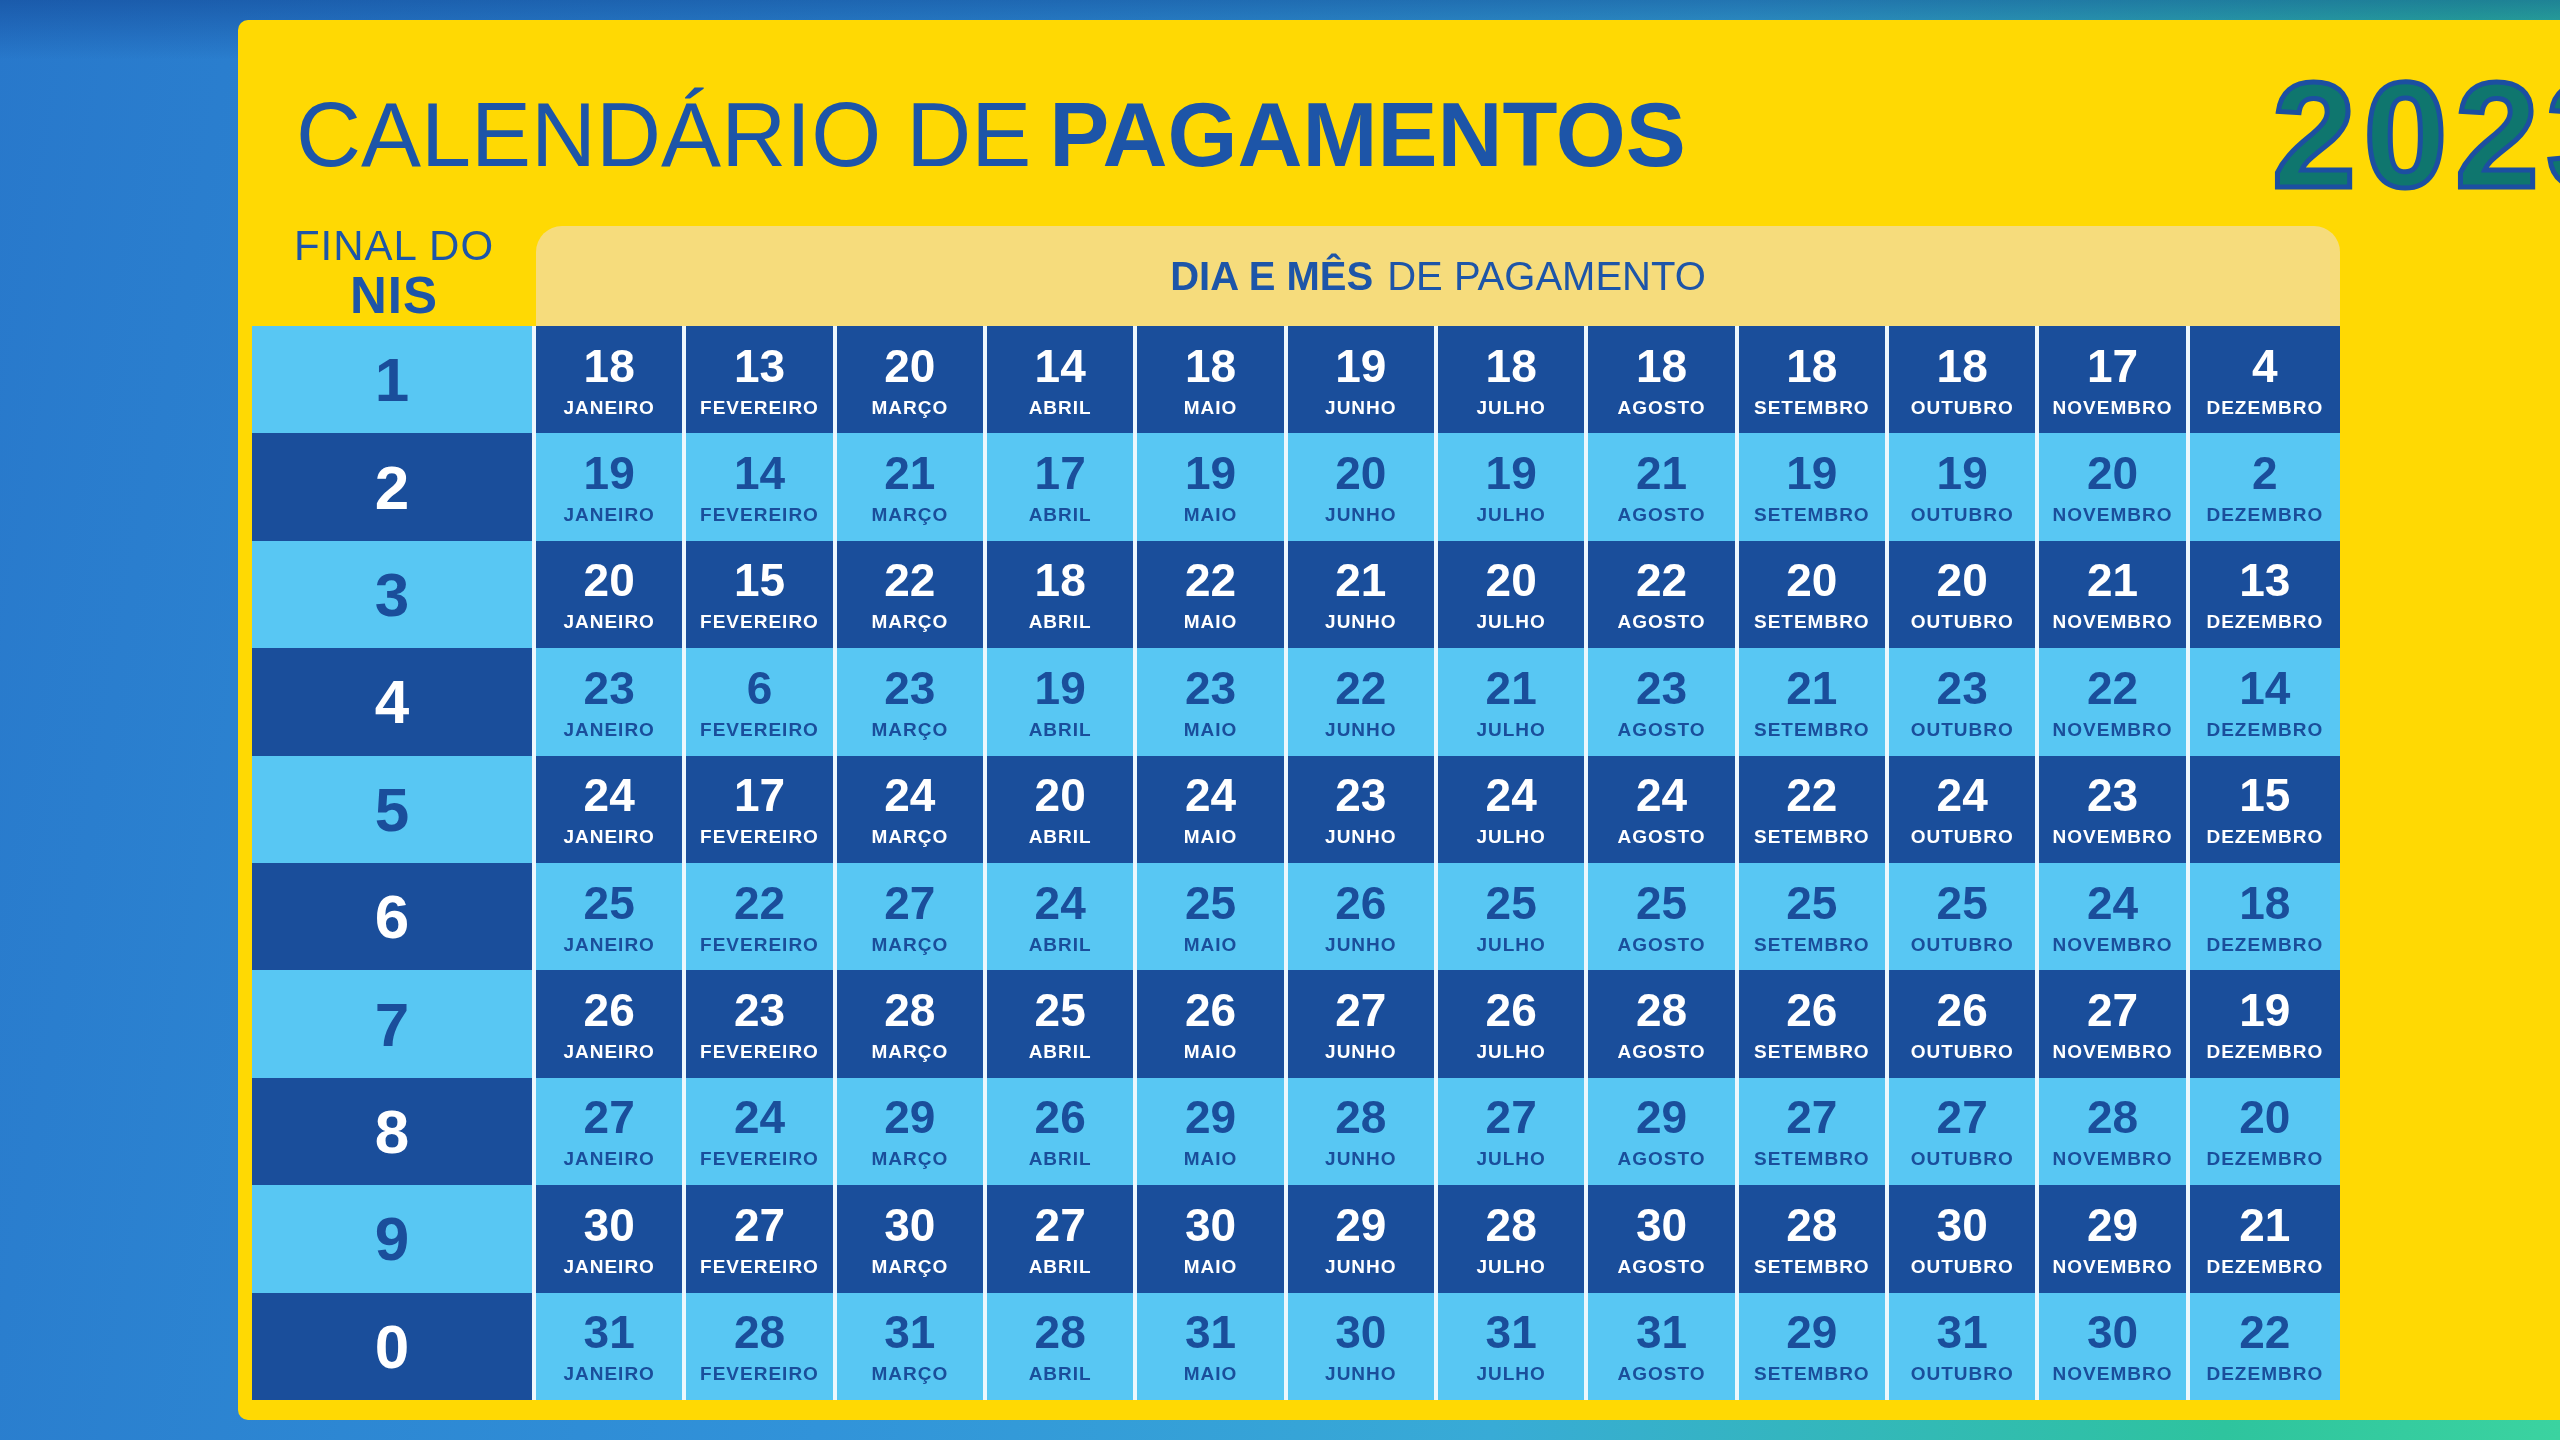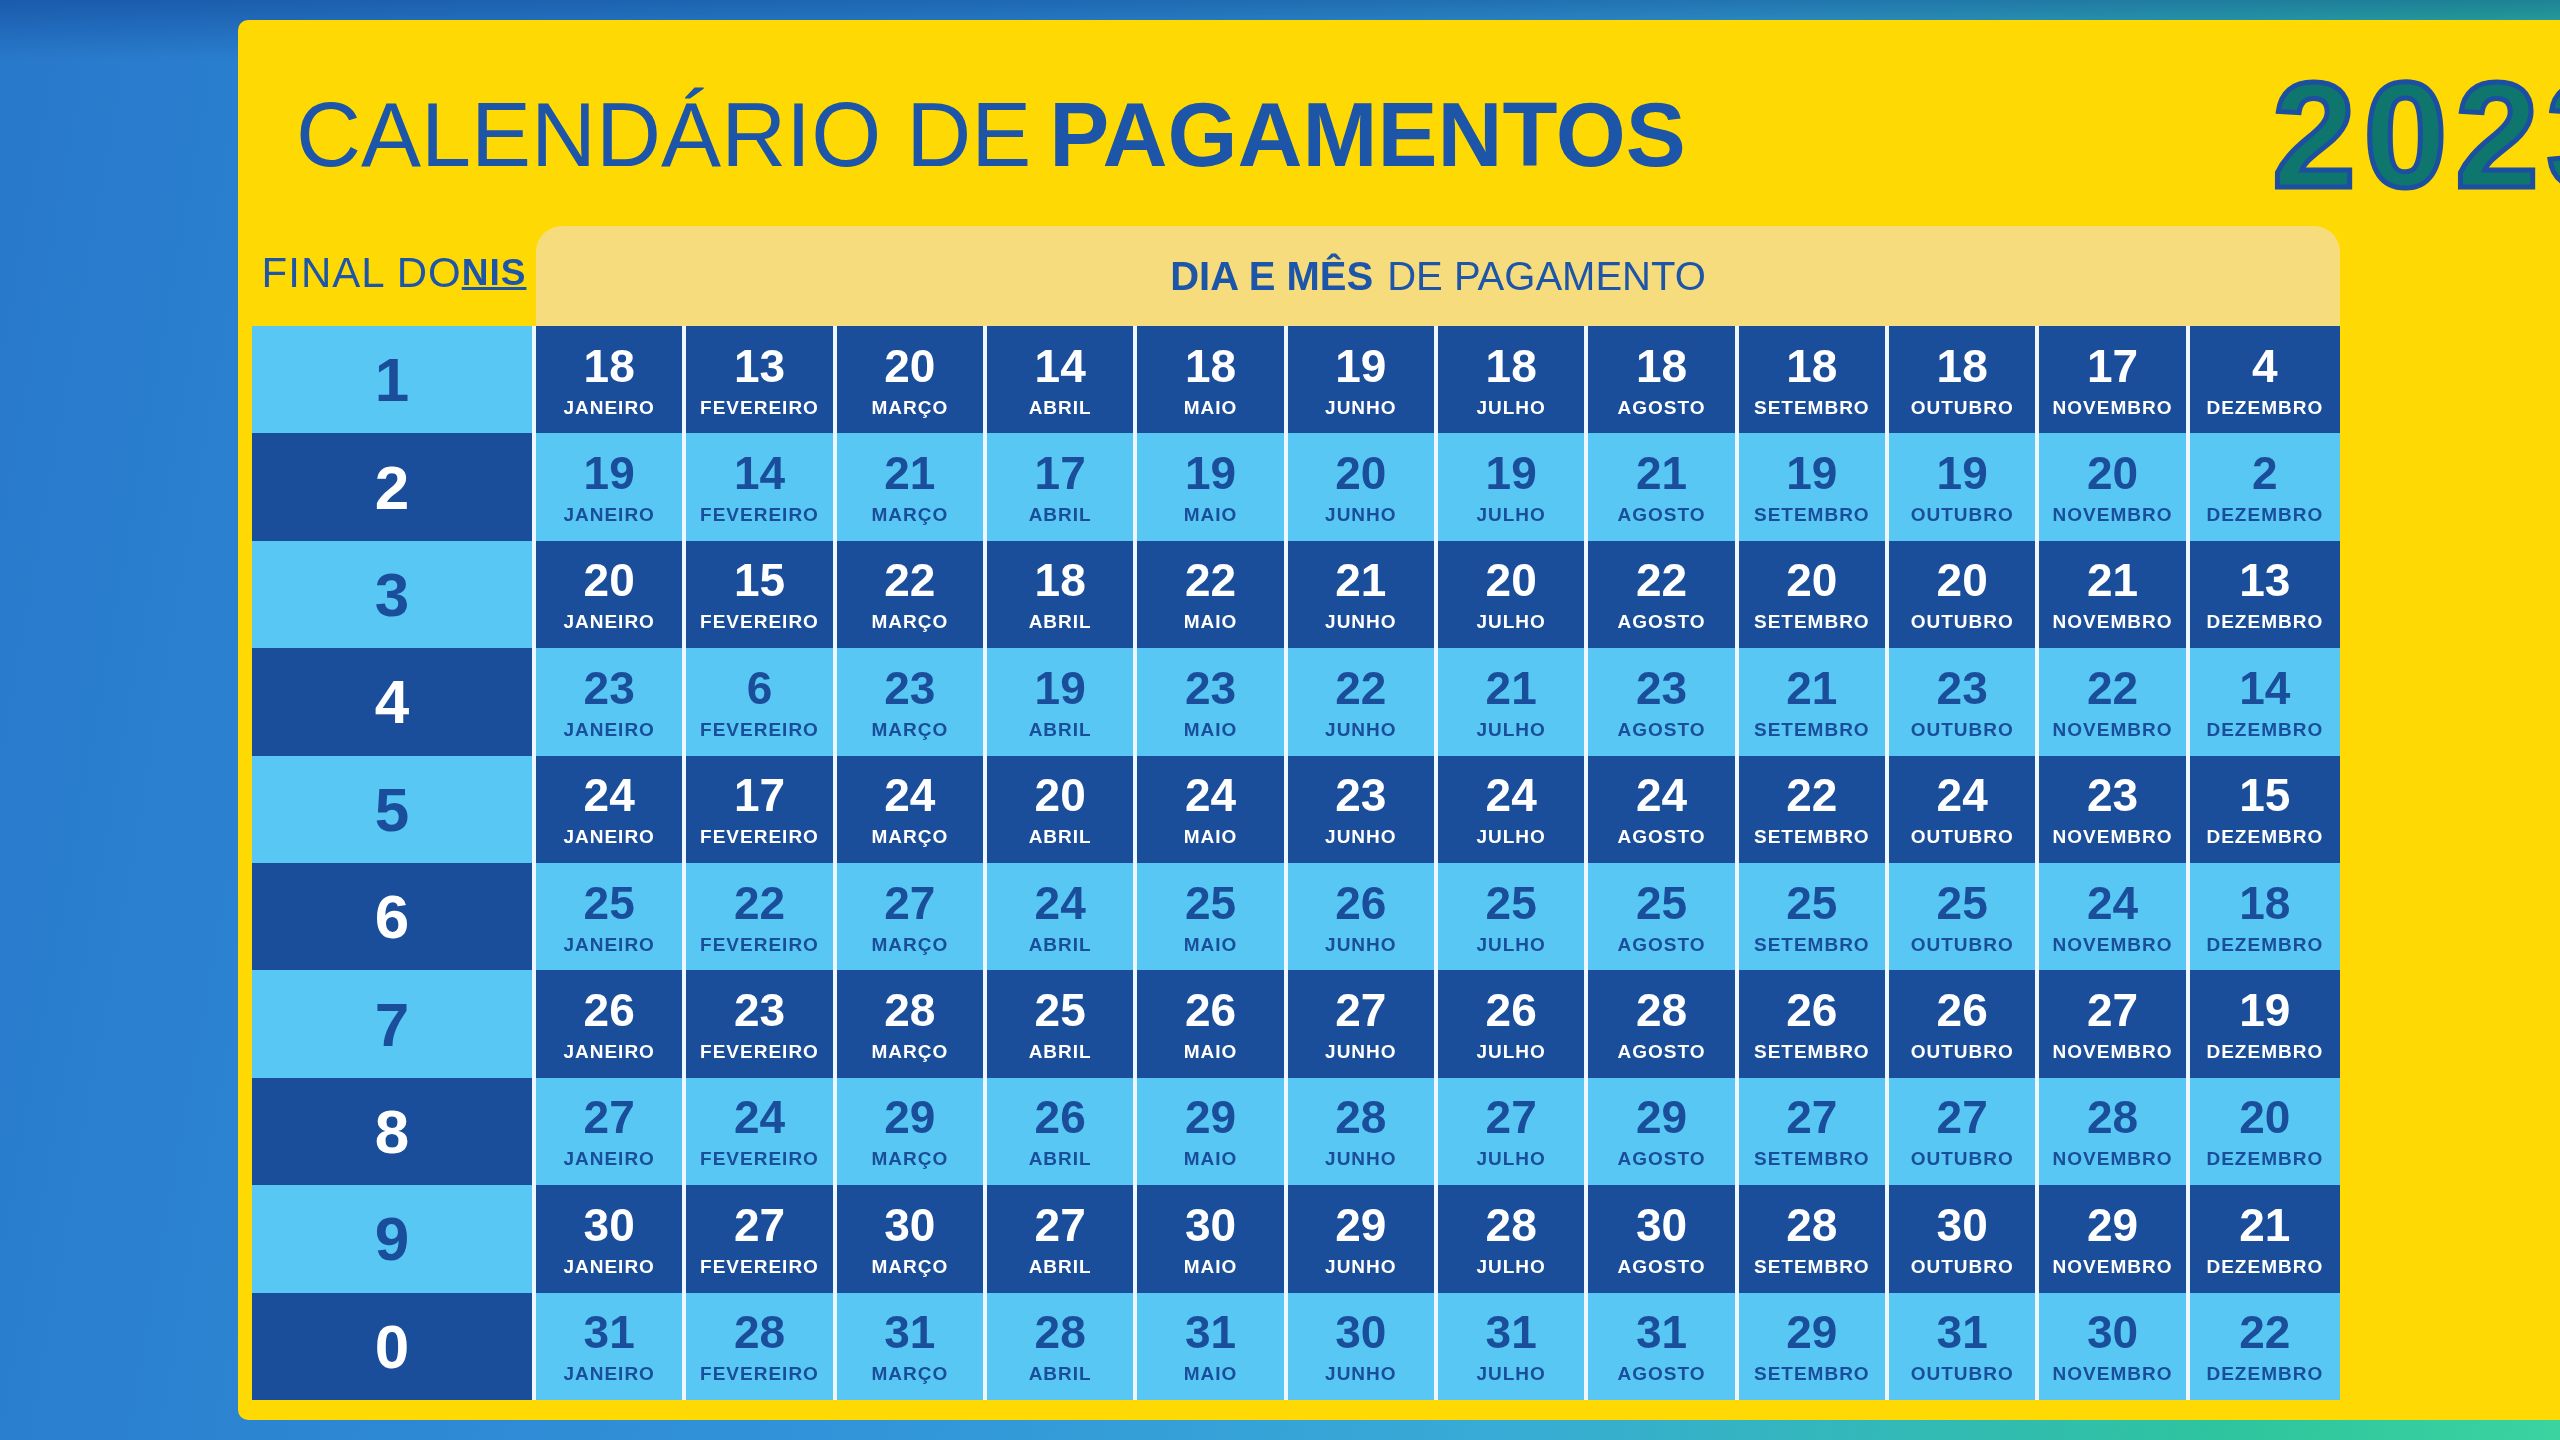--- a/index.html
+++ b/index.html
@@ -13,24 +13,24 @@
   
   .title-row{position:absolute;left:58px;right:30px;top:26px;height:178px;
     display:flex;align-items:center;justify-content:space-between;}
   .title{font-size:90px;color:#1D55A8;letter-spacing:0;white-space:nowrap;}
   .t-reg{font-weight:400;}
   .t-bold{font-weight:700;margin-left:18px;}
   .year{font-size:150px;font-weight:700;color:#0f766e;letter-spacing:8px;
     -webkit-text-stroke:5px #1C4FA1;}
   
   .nis-header{position:absolute;left:14px;top:200px;width:284px;height:106px;
-    display:flex;flex-direction:row;align-items:center;justify-content:center;
+    display:flex;flex-direction:column;align-items:center;justify-content:center;
     color:#1D55A8;line-height:1.08;}
   .nis-l1{font-size:42px;font-weight:400;letter-spacing:1px;}
-  .nis-l2{font-size:37px;font-weight:700;letter-spacing:1px;text-decoration:underline;}
+  .nis-l2{font-size:51px;font-weight:700;letter-spacing:1px;}
   .band{position:absolute;left:298px;top:206px;width:1804px;height:100px;
     background:#F6DC7C;border-radius:26px 26px 0 0;
     display:flex;align-items:center;justify-content:center;gap:14px;
     color:#1D55A8;font-size:40px;}
   .b-bold{font-weight:700;}
   .b-reg{font-weight:400;}
   
   .table{position:absolute;left:14px;top:306px;width:2088px;
     display:grid;grid-template-columns:284px repeat(12,1fr);grid-auto-rows:107.4px;}
   .cell{border-right:4px solid #EDF7FD;display:flex;flex-direction:column;

